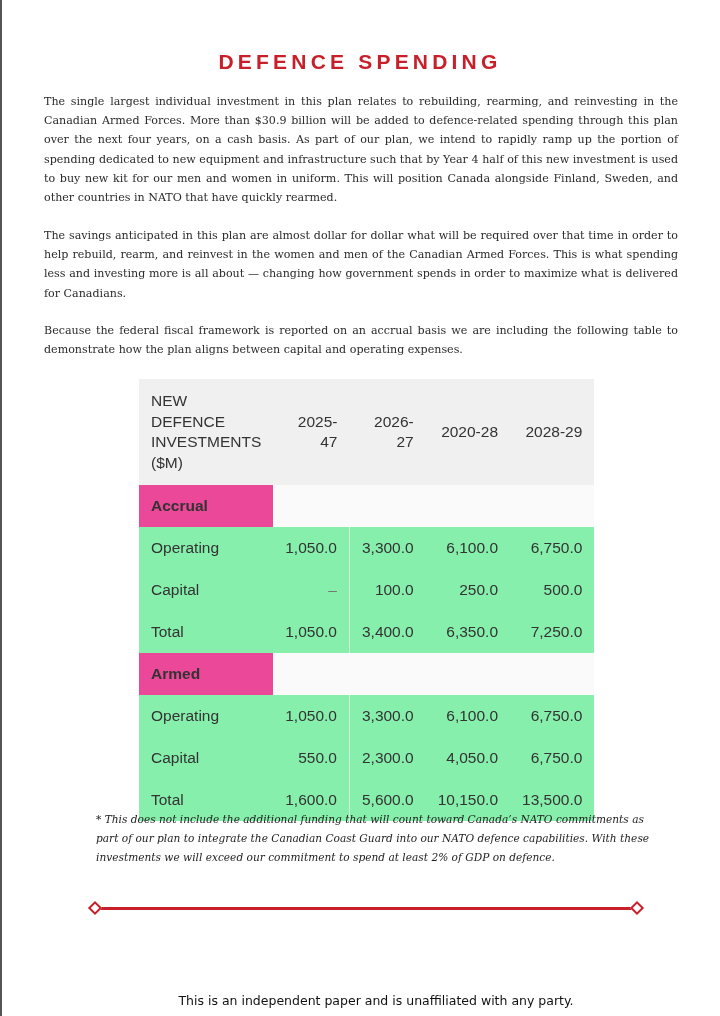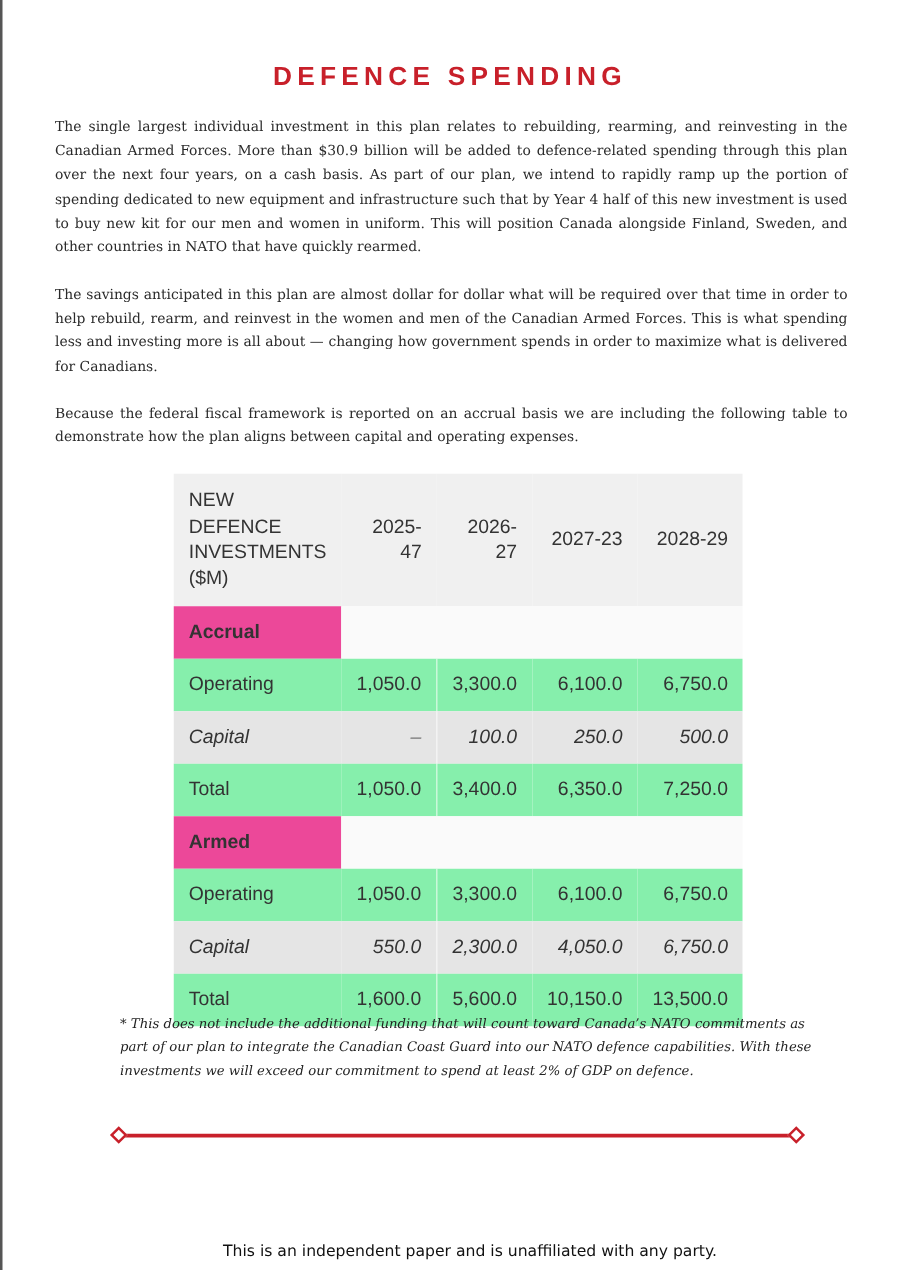--- a/index.html
+++ b/index.html
@@ -26,21 +26,21 @@
       position: absolute; left: 139px; top: 379px; width: 441px;
       font-family: "Liberation Sans", sans-serif; color: #333;
     }
     table { border-collapse: collapse; width: 100%; font-size: 15.5px; }
     td, th { padding: 12px 12px; height: 40.5px; vertical-align: middle; }
     th { font-weight: 400; text-align: right; background: #f0f0f0; height: 103px; line-height: 20.5px; }
     th.label-col { text-align: left; }
     td.label-col { text-align: left; width: 129px; }
     td.num { text-align: right; }
     tr.shade td { background: #86efac; }
-    tr.light td { background: #e5e5e5; font-style: italic; }
+    tr.light td { background: #86efac; }
     tr.section td { background: #ec4899; font-weight: 700; }
     tr.section td.blank { background: #fafafa; }
     td.c1 { width: 73px; }
     td.c2 { width: 72px; }
     td.c3 { width: 83px; }
     td.c4 { width: 84px; }
     .col-sep { border-left: 1px solid rgba(255,255,255,0.6); }
 
     .footnote {
       position: absolute; left: 96px; top: 810px; width: 560px;
@@ -84,21 +84,21 @@
           <span>($M)</span>
         </th>
         <th>
           <span>2025-</span><br>
           <span>47</span>
         </th>
         <th>
           <span>2026-</span><br>
           <span>27</span>
         </th>
-        <th>2027-23</th>
+        <th>2020-28</th>
         <th>2028-29</th>
       </tr>
     </thead>
     <tbody>
       <tr class="section">
         <td class="label-col">Accrual</td>
         <td class="blank" colspan="4"></td>
       </tr>
       <tr class="shade">
         <td class="label-col">Operating</td>

